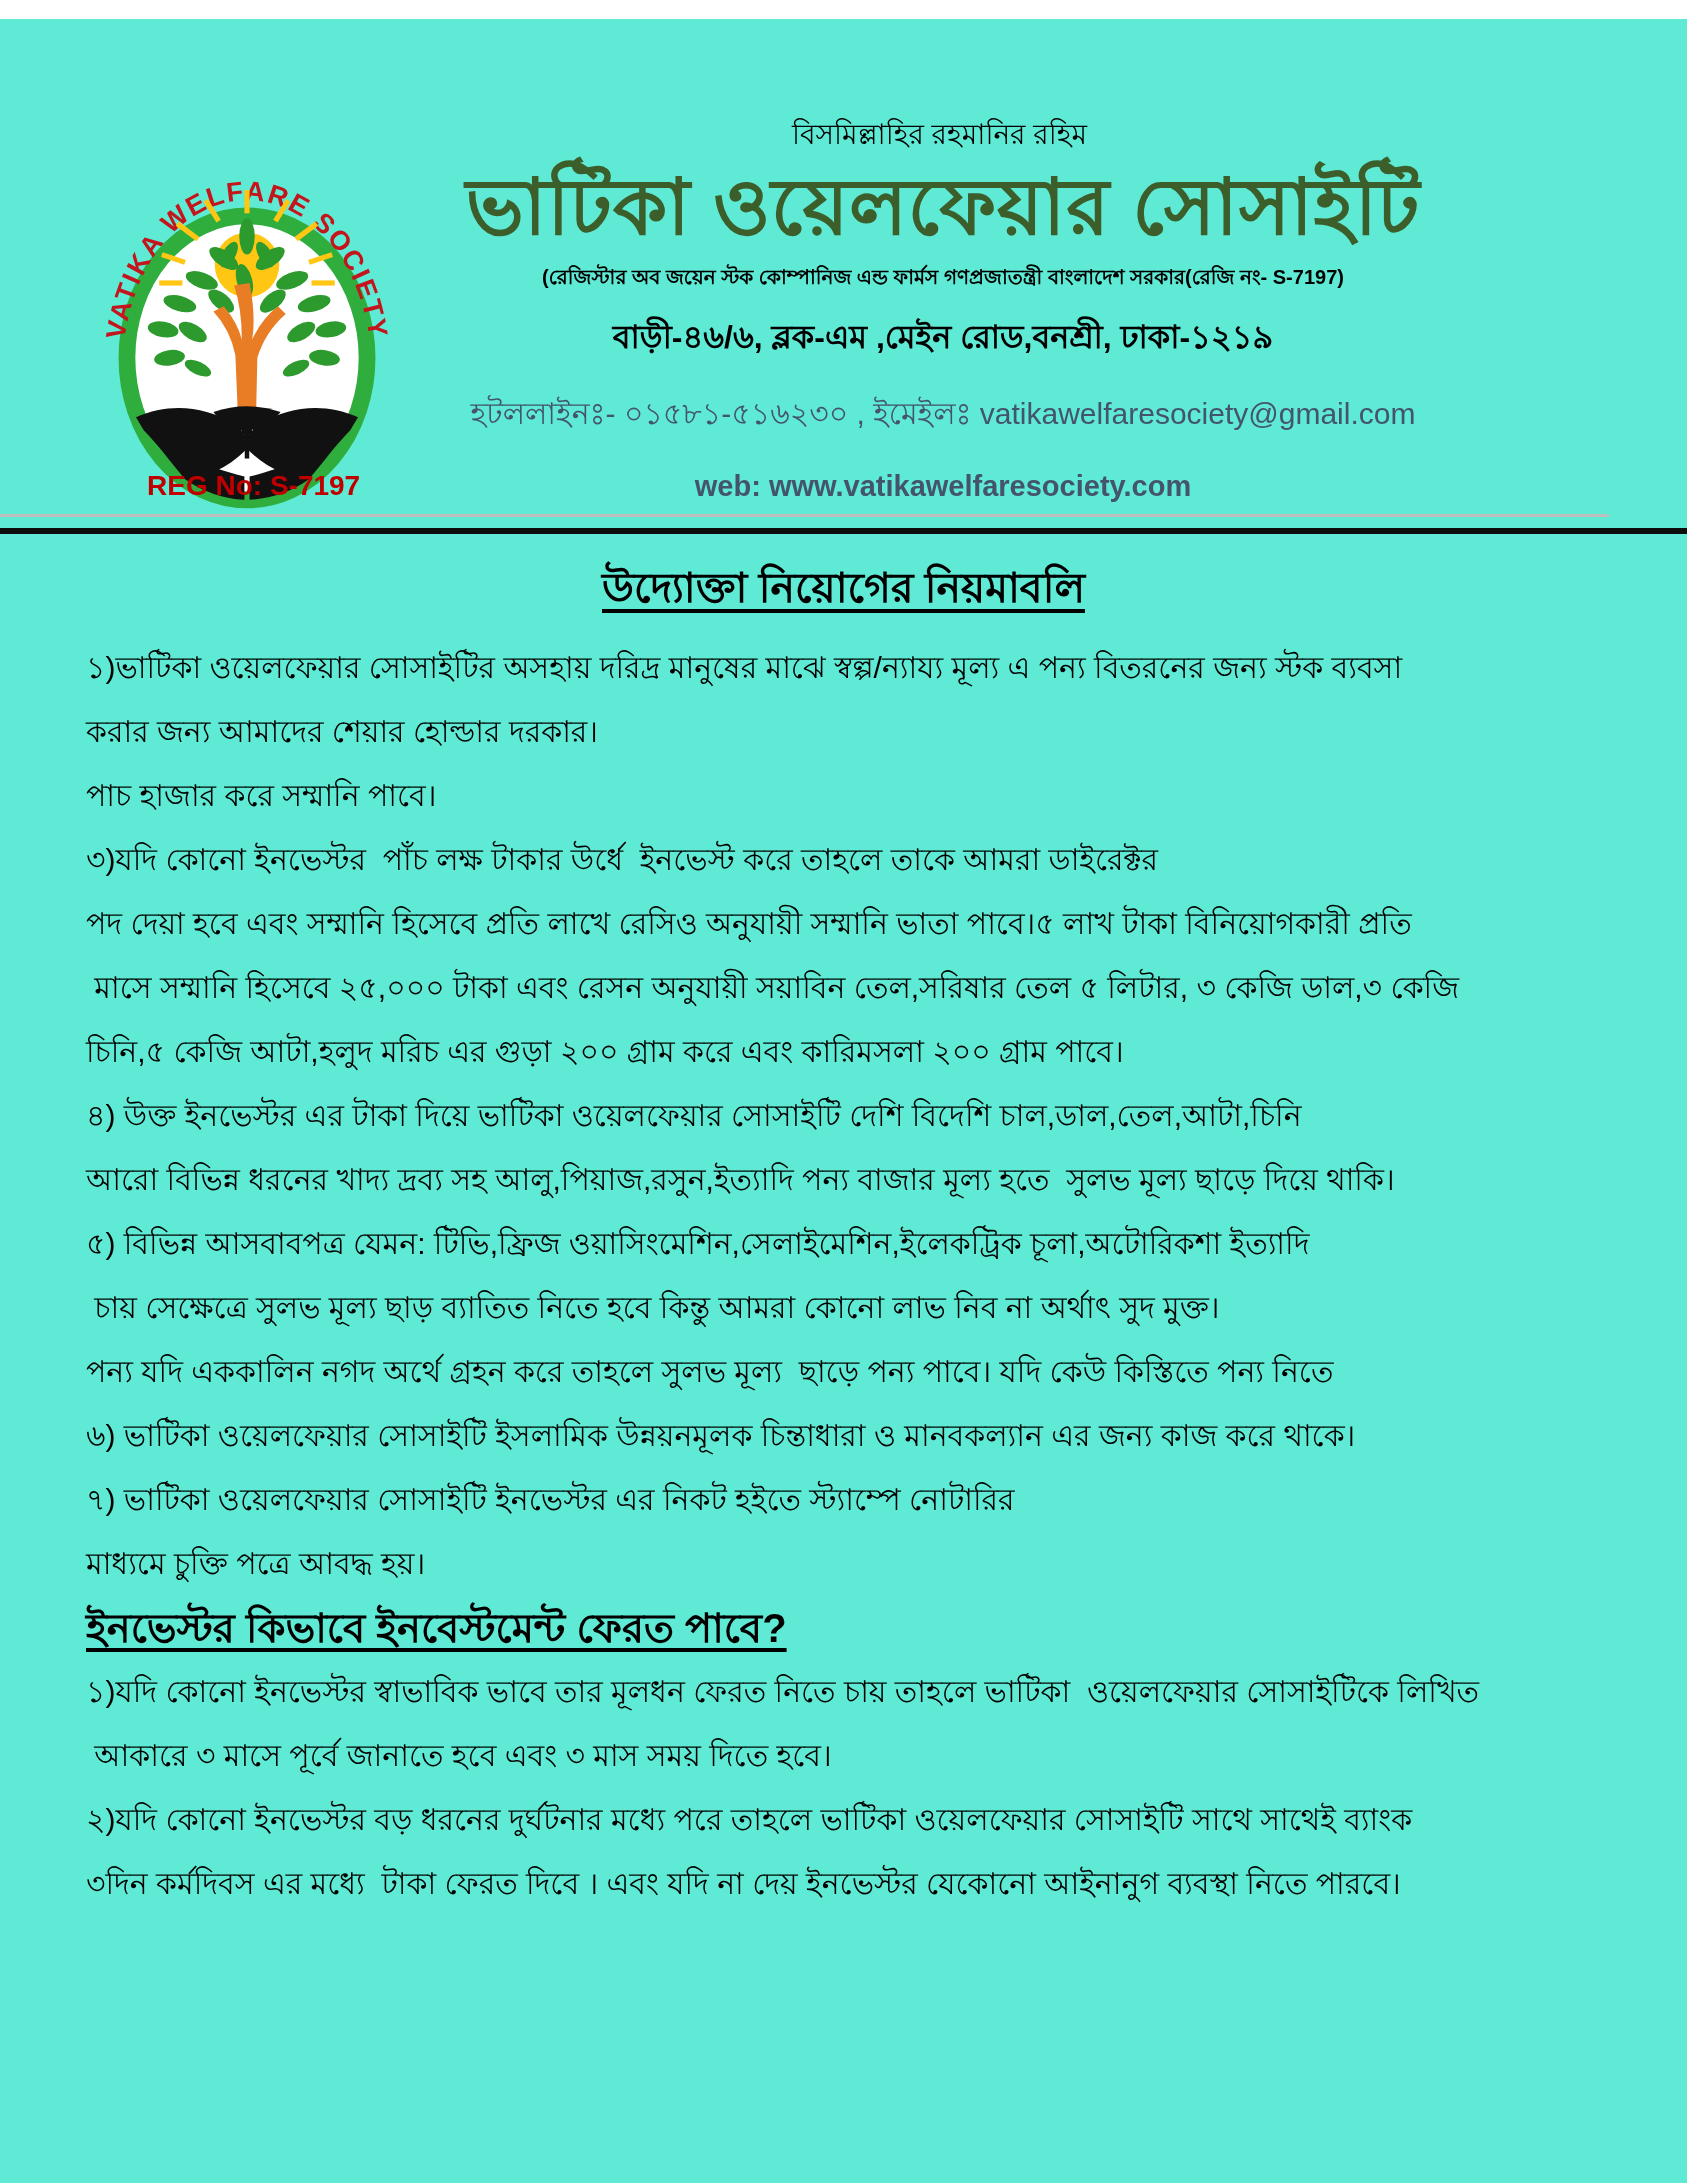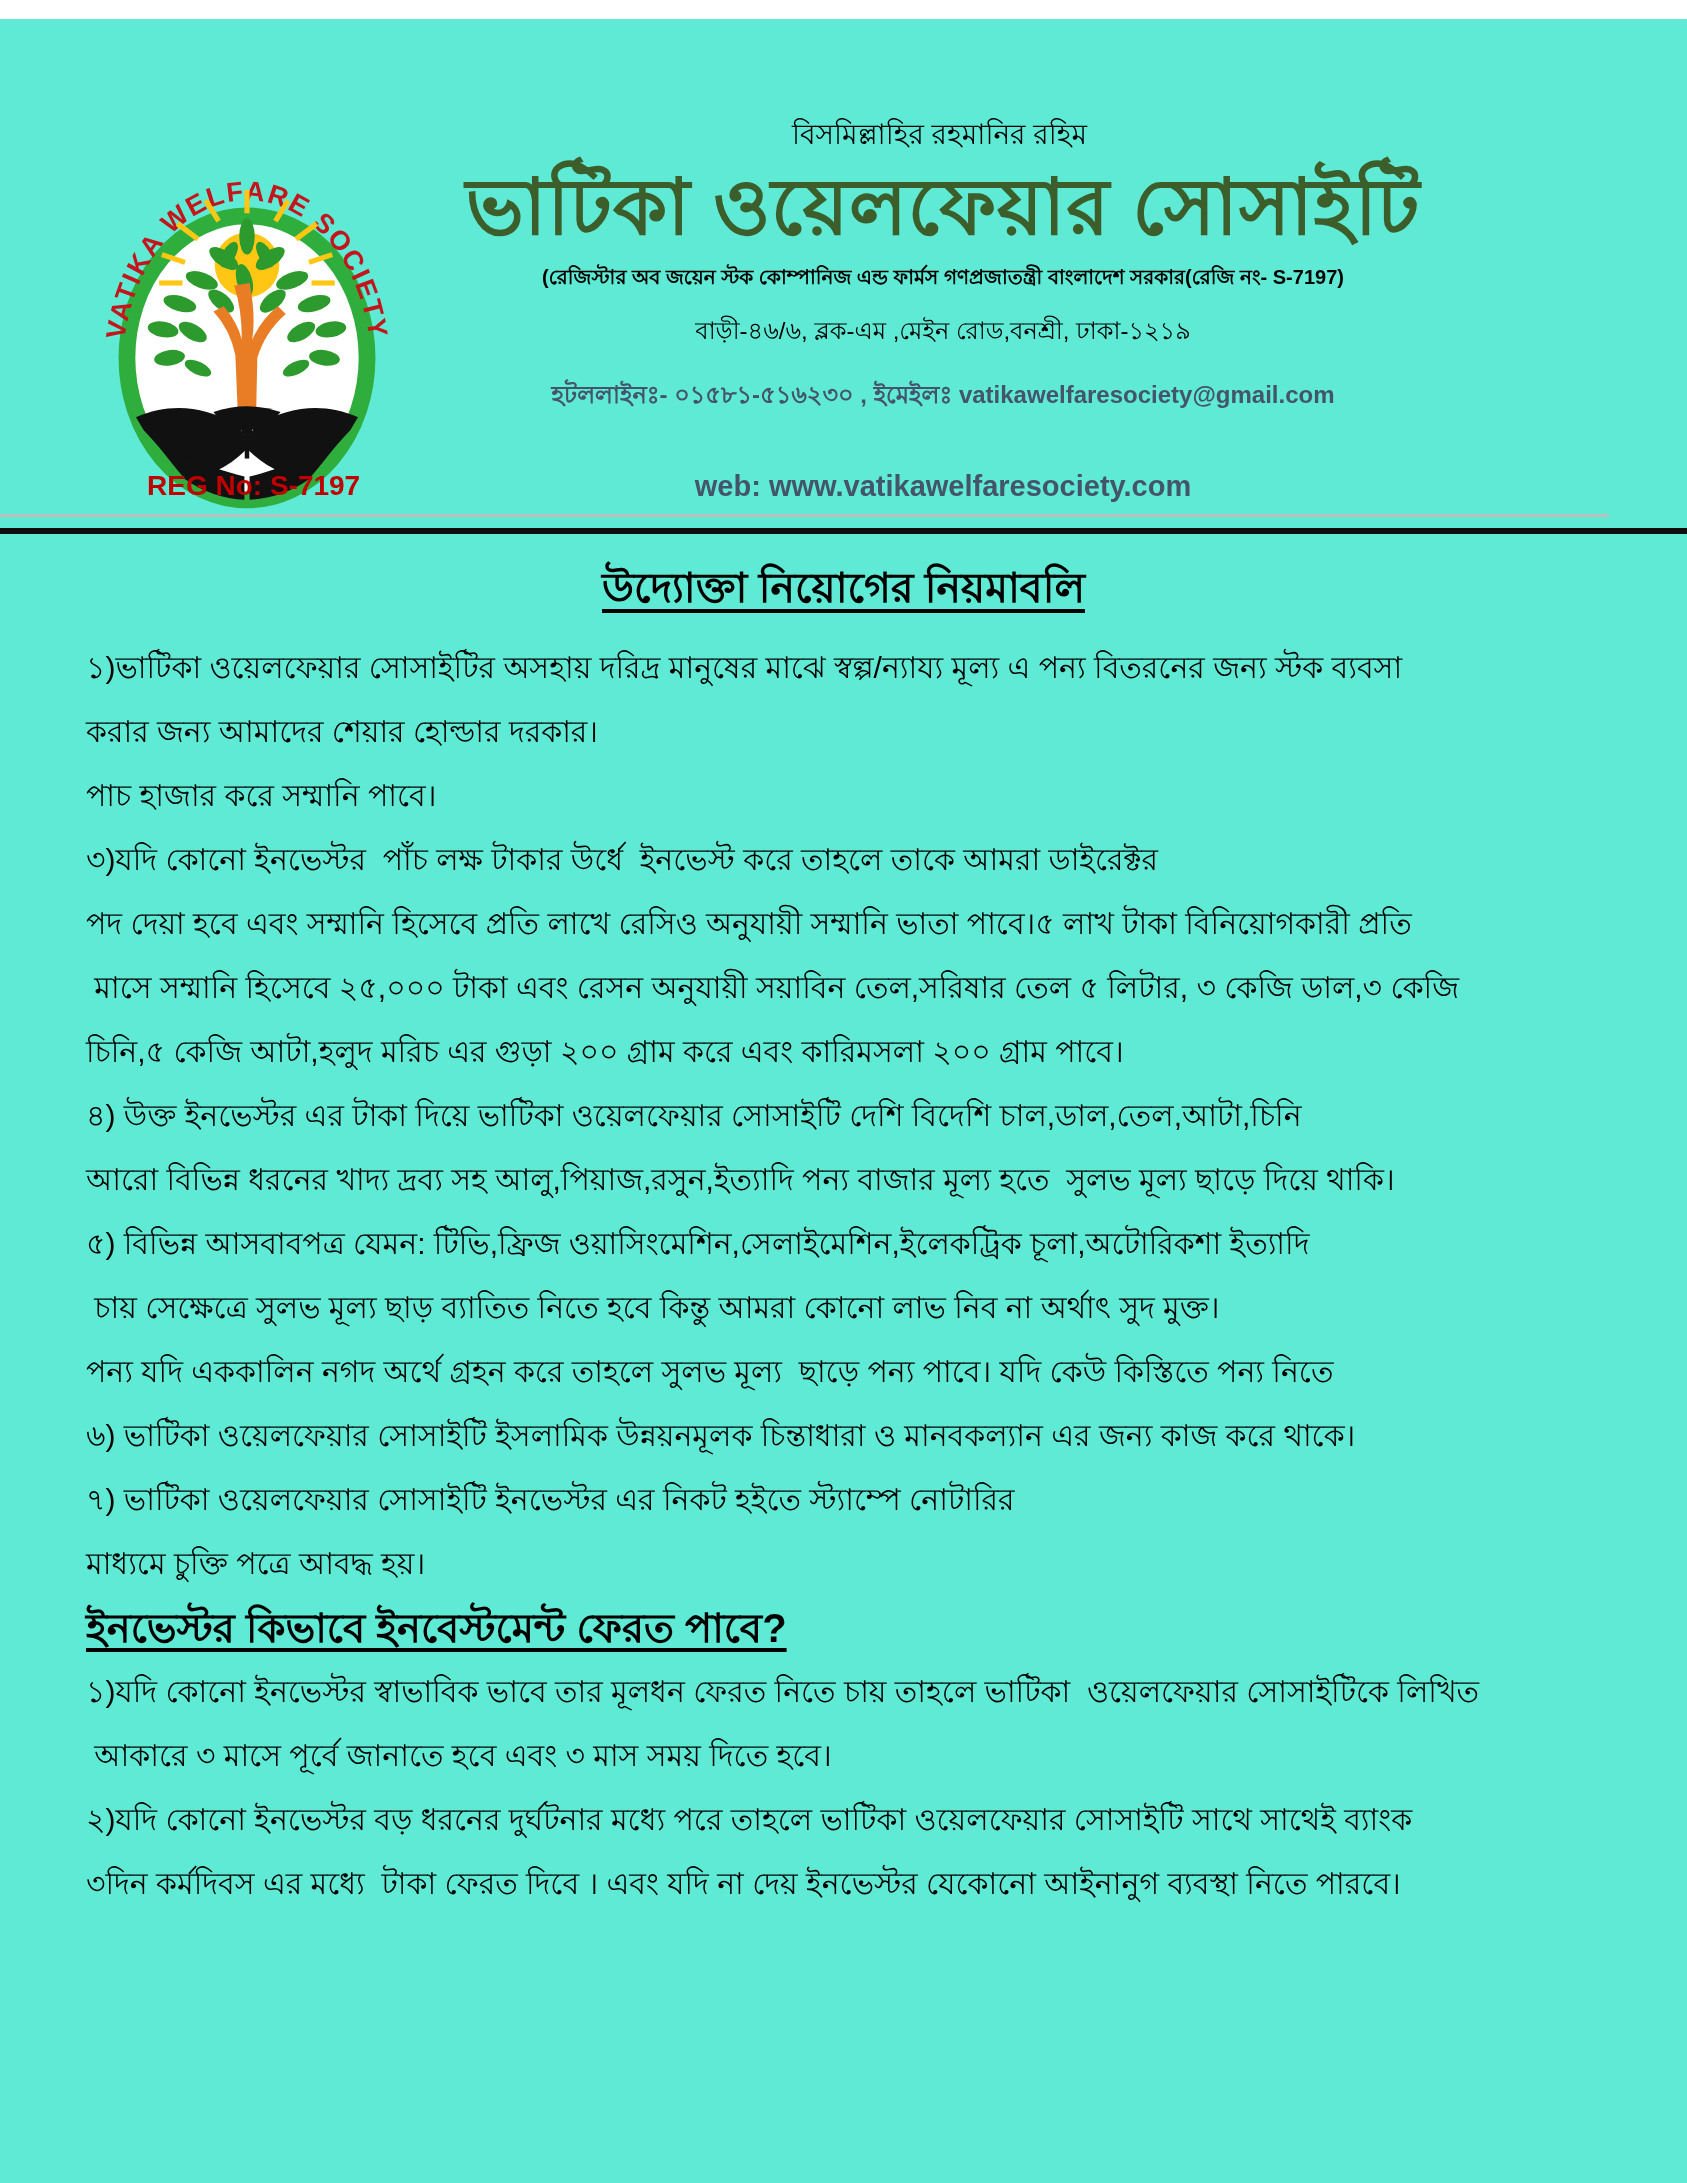--- a/index.html
+++ b/index.html
@@ -26,24 +26,24 @@
     position:absolute;left:278px;top:138px;right:79px;text-align:center;
   }
   .main-title{
     font-size:78px;font-weight:bold;color:#3c5e2b;line-height:1.3;
     letter-spacing:0.7px;white-space:nowrap;
   }
   .reg-line{
     margin-top:4px;font-size:20px;font-weight:bold;color:#000;white-space:nowrap;
   }
   .address-line{
-    margin-top:17px;font-size:24px;font-weight:normal;color:#000;
+    margin-top:17px;font-size:32px;font-weight:bold;color:#000;
   }
   .hotline-line{
-    margin-top:24px;font-size:24px;font-weight:bold;color:#44546a;
+    margin-top:24px;font-size:30px;font-weight:normal;color:#44546a;
   }
   .web-line{
     position:absolute;top:451px;left:278px;right:79px;text-align:center;
     font-size:29px;font-weight:bold;color:#44546a;
   }
   .divider-gray{
     position:absolute;top:495px;left:0px;width:1609px;height:2.6px;background:#bfbfbf;
   }
   .divider-black{
     position:absolute;top:509px;left:0px;width:1687px;height:6px;background:#0d0d0d;

